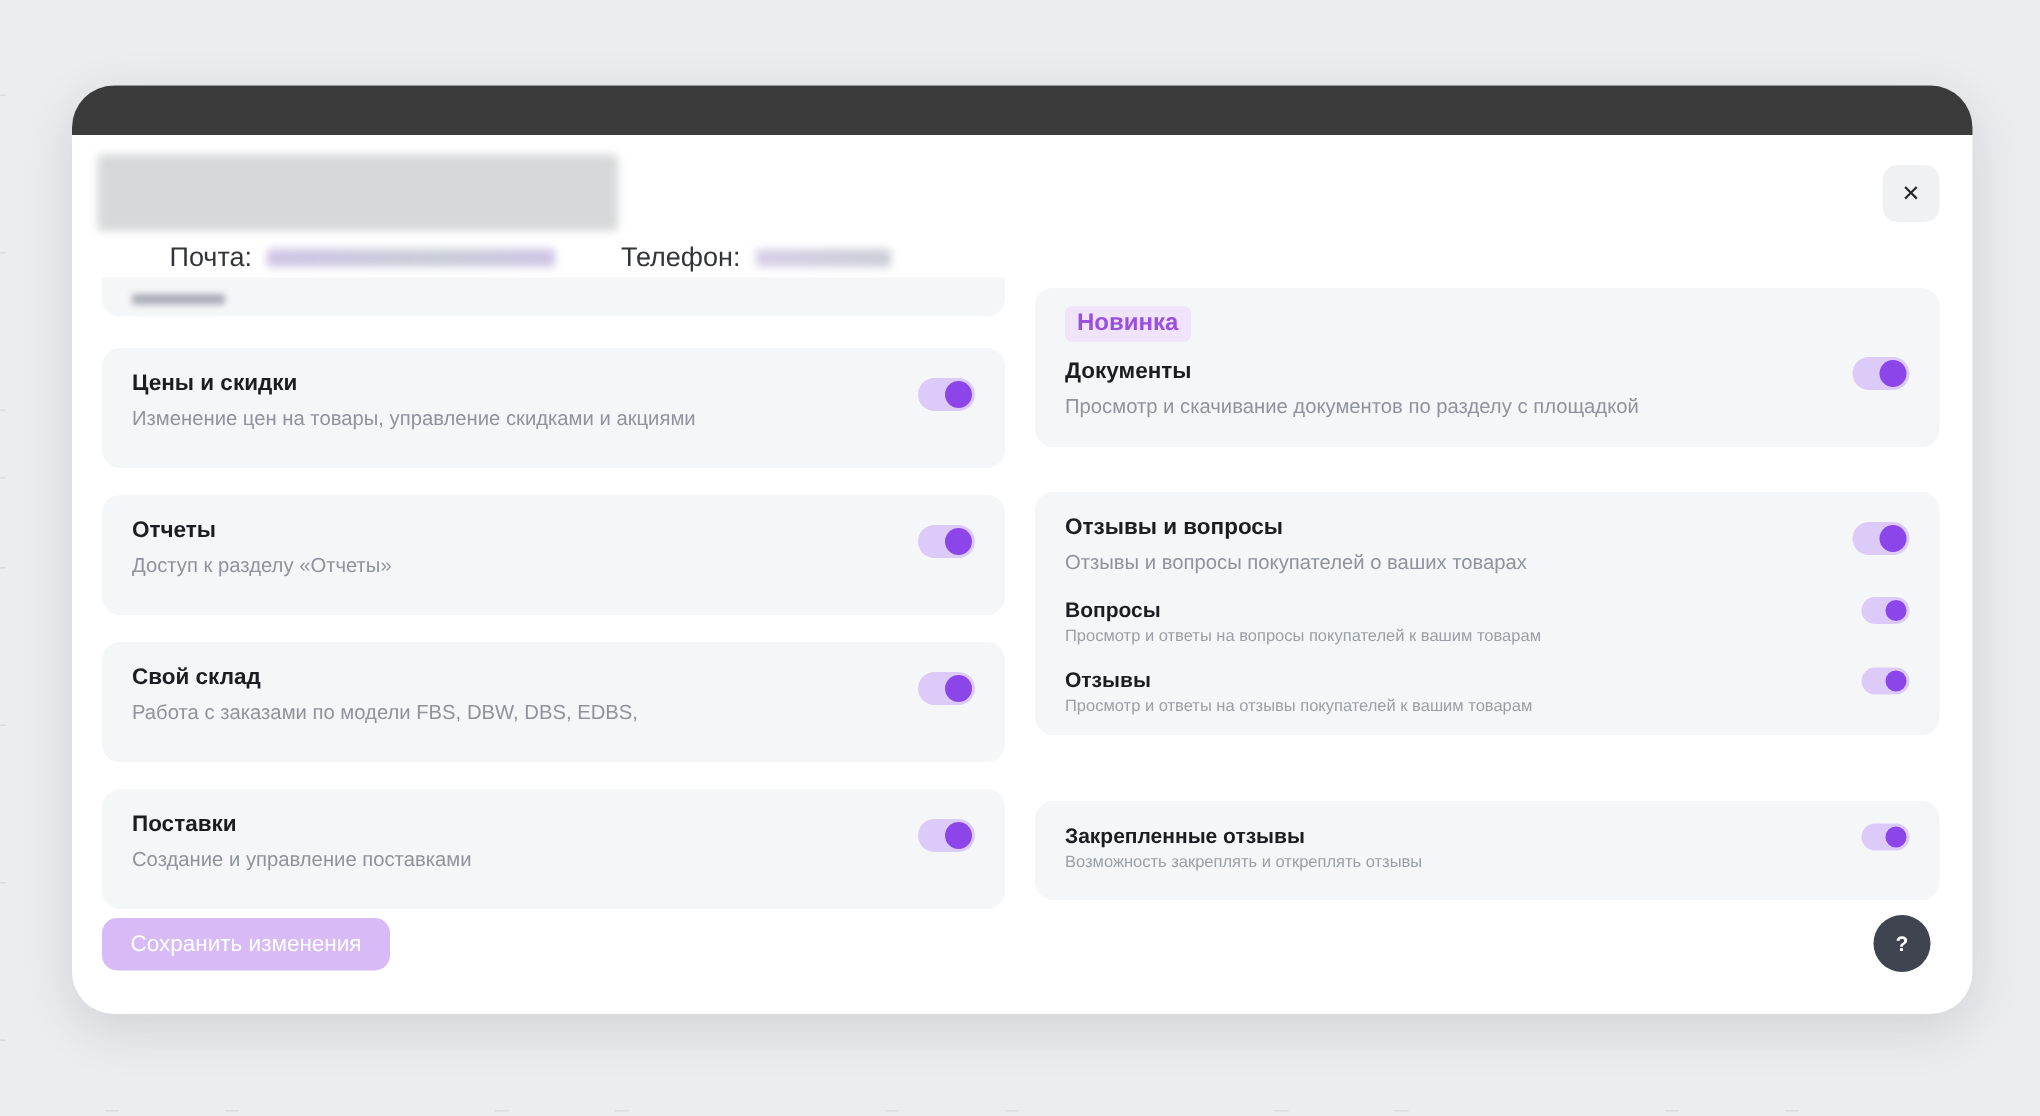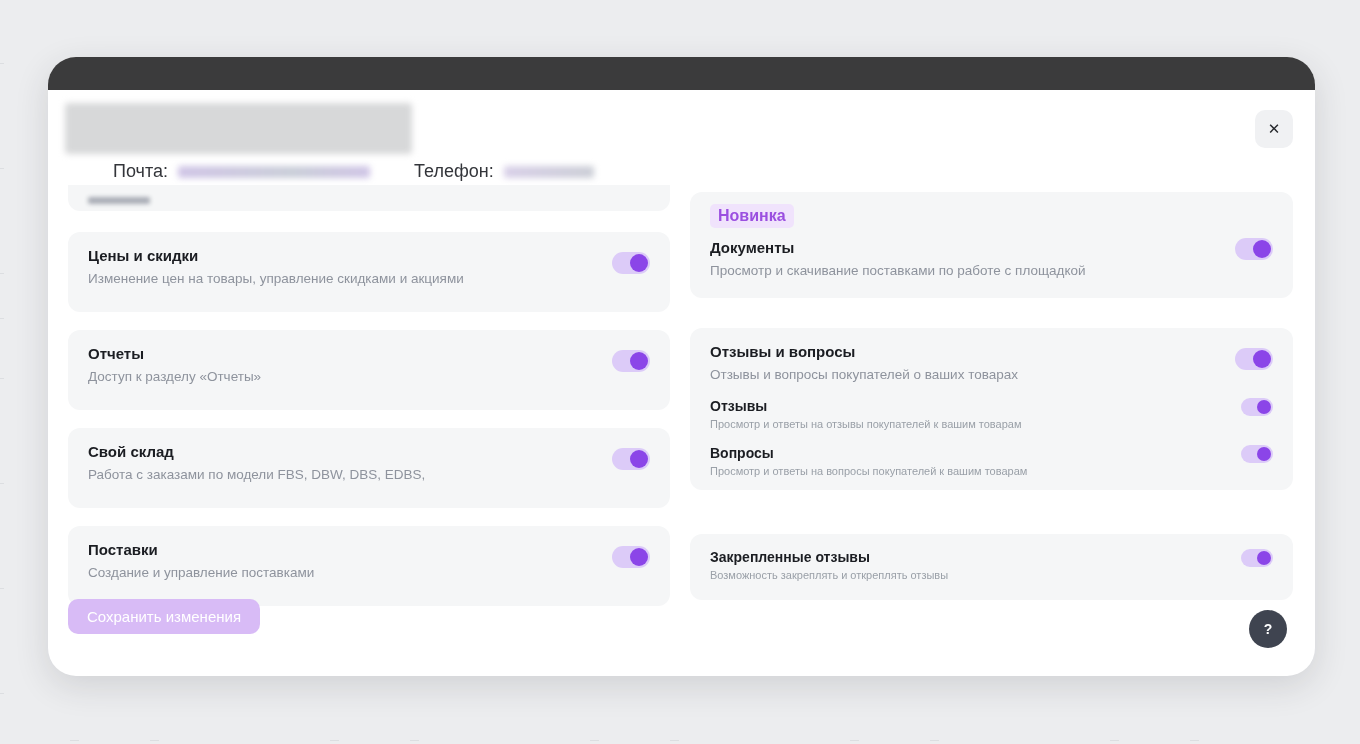--- a/index.html
+++ b/index.html
@@ -95,21 +95,21 @@
     display:inline-block;
     background:#f0e3fc; color:#9b4fe0;
     font-size:16px; font-weight:bold;
     padding:3px 8px; border-radius:5px;
     margin-bottom:10px;
   }
 
   .sub-row { margin-top:13px; display:flex; align-items:flex-start; justify-content:space-between; }
 
   .save-btn {
-    position:absolute; left:20px; top:542px;
+    position:absolute; left:20px; top:555px;
     background:#d8bbf6; color:#ffffff;
     border:none; border-radius:10px;
     font-size:15px; font-family:inherit;
     padding:9px 19px; cursor:pointer;
   }
   .help-btn {
     position:absolute; right:28px; top:553px;
     width:38px; height:38px; border-radius:50%;
     background:#3f4450; color:#ffffff;
     border:none; font-size:14px; font-weight:bold;
@@ -208,47 +208,47 @@
       </div>
     </div>
 
     <div class="col right">
 
       <div class="card r0">
         <span class="badge">Новинка</span>
         <div class="perm-row">
           <div class="perm-texts">
             <div class="perm-title">Документы</div>
-            <div class="perm-desc">Просмотр и скачивание поставками по работе с площадкой</div>
+            <div class="perm-desc">Просмотр и скачивание документов по разделу с площадкой</div>
           </div>
           <div class="toggle on" style="margin-top:0"></div>
         </div>
       </div>
 
       <div class="card r1">
         <div class="perm-row">
           <div class="perm-texts">
             <div class="perm-title">Отзывы и вопросы</div>
             <div class="perm-desc">Отзывы и вопросы покупателей о ваших товарах</div>
           </div>
           <div class="toggle on"></div>
         </div>
 
         <div class="sub-row">
           <div class="perm-texts">
+            <div class="perm-title sub">Вопросы</div>
+            <div class="perm-desc small">Просмотр и ответы на вопросы покупателей к вашим товарам</div>
+          </div>
+          <div class="toggle sm on"></div>
+        </div>
+
+        <div class="sub-row">
+          <div class="perm-texts">
             <div class="perm-title sub">Отзывы</div>
             <div class="perm-desc small">Просмотр и ответы на отзывы покупателей к вашим товарам</div>
-          </div>
-          <div class="toggle sm on"></div>
-        </div>
-
-        <div class="sub-row">
-          <div class="perm-texts">
-            <div class="perm-title sub">Вопросы</div>
-            <div class="perm-desc small">Просмотр и ответы на вопросы покупателей к вашим товарам</div>
           </div>
           <div class="toggle sm on"></div>
         </div>
       </div>
 
       <div class="card r2 perm-row">
         <div class="perm-texts">
           <div class="perm-title sub">Закрепленные отзывы</div>
           <div class="perm-desc small">Возможность закреплять и откреплять отзывы</div>
         </div>

